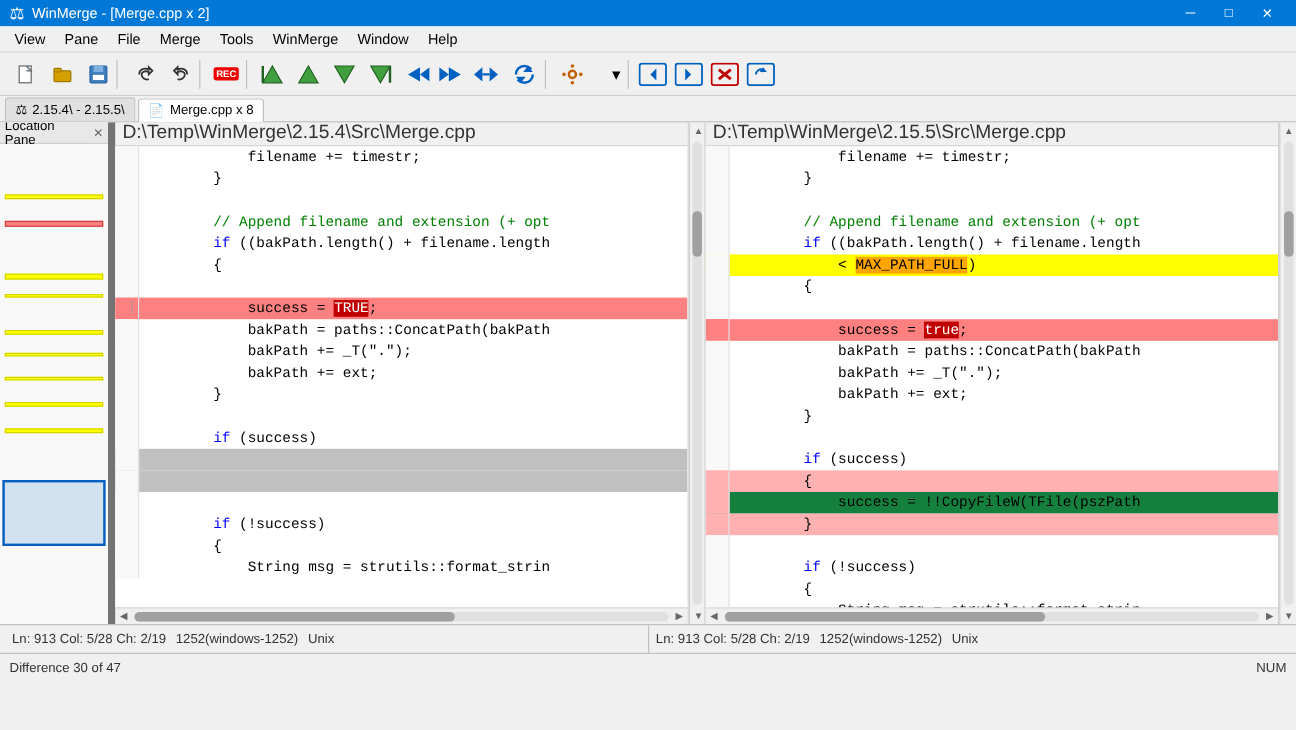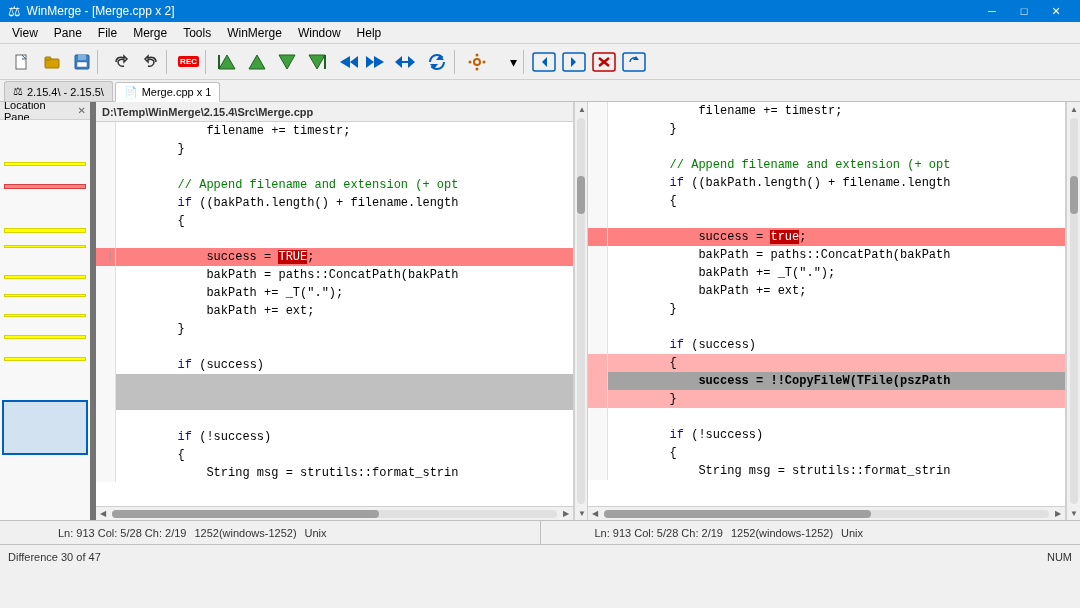--- a/index.html
+++ b/index.html
@@ -145,25 +145,24 @@
       overflow: hidden;
       border-right: 1px solid #d0d0d0;
     }
     .diff-pane:last-child { border-right: none; }
 
     .diff-header {
       background: #f0f0f0;
       border-bottom: 1px solid #d0d0d0;
       height: 20px;
       display: flex;
-      align-items: center;
+      align-items: flex-start;
       padding: 0 6px;
-      font-size: 11px;
+      font-size: 16px;
       color: #333;
-      font-weight: bold;
     }
 
     .diff-content {
       flex: 1;
       overflow: hidden;
       position: relative;
       background: white;
       font-family: 'Courier New', Courier, monospace;
       font-size: 12px;
     }
@@ -263,21 +262,20 @@
       color: #333;
     }
     .status-pane {
       flex: 1;
       display: flex;
       align-items: center;
       border-right: 1px solid #c0c0c0;
       padding: 0 6px;
       gap: 8px;
       height: 100%;
-      margin-left: 48px;
     }
     .status-pane:last-child { border-right: none; }
 
     
     .statusbar2 {
       background: #f0f0f0;
       border-top: 1px solid #c0c0c0;
       height: 24px;
       display: flex;
       align-items: center;
@@ -444,21 +442,21 @@
   </div>
 </div>
 
 <div class="tabbar">
   <div class="tab">
     <span class="tab-icon">⚖</span>
     <span>2.15.4\ - 2.15.5\</span>
   </div>
   <div class="tab active">
     <span class="tab-icon">📄</span>
-    <span>Merge.cpp x 1</span>
+    <span>Merge.cpp x 8</span>
   </div>
 </div>
 
 <div class="main-area">
 
   <div class="location-pane">
     <div class="location-pane-header">
       <span>Location Pane</span>
       <span class="location-pane-close">✕</span>
     </div>
@@ -603,20 +601,23 @@
 
     <div style="width:14px;display:flex;flex-direction:column;background:#f0f0f0;border-left:1px solid #d0d0d0;border-right:1px solid #d0d0d0;">
       <div class="vert-scroll-arrow">▲</div>
       <div class="vert-scroll-track" style="flex:1;width:8px;background:#e0e0e0;margin:2px auto;border-radius:4px;position:relative;">
         <div class="vert-scroll-thumb"></div>
       </div>
       <div class="vert-scroll-arrow">▼</div>
     </div>
 
     <div class="diff-pane">
+      <div class="diff-header">
+        <span>D:\Temp\WinMerge\2.15.5\Src\Merge.cpp</span>
+      </div>
       <div class="diff-content">
         <div class="code-lines">
 
           <div class="code-line">
             <span class="line-num"></span>
             <span class="line-code">            filename += timestr;</span>
           </div>
           <div class="code-line">
             <span class="line-num"></span>
             <span class="line-code">        }</span>
@@ -627,20 +628,24 @@
           </div>
           <div class="code-line">
             <span class="line-num"></span>
             <span class="line-code">        <span style="color:#008000">// Append filename and extension (+ opt</span></span>
           </div>
           <div class="code-line">
             <span class="line-num"></span>
             <span class="line-code">        <span style="color:#0000ff">if</span> ((bakPath.length() + filename.length</span>
           </div>
 
+          <div class="code-line line-changed">
+            <span class="line-num"></span>
+            <span class="line-code">            &lt; <span style="background:#ffa500">MAX_PATH_FULL</span>)</span>
+          </div>
           <div class="code-line">
             <span class="line-num"></span>
             <span class="line-code">        {</span>
           </div>
           <div class="code-line">
             <span class="line-num"></span>
             <span class="line-code"></span>
           </div>
 
           <div class="code-line line-deleted">
@@ -670,21 +675,21 @@
           <div class="code-line">
             <span class="line-num"></span>
             <span class="line-code">        <span style="color:#0000ff">if</span> (success)</span>
           </div>
 
           <div class="code-line" style="background:#ffb0b0;">
             <span class="line-num" style="background:#ffb0b0;"></span>
             <span class="line-code">        {</span>
           </div>
 
-          <div class="code-line" style="background:#a3a3a3;font-weight:bold;">
+          <div class="code-line" style="background:#15803d;">
             <span class="line-num" style="background:#ffb0b0;"></span>
             <span class="line-code">            success = !!CopyFileW(TFile(pszPath</span>
           </div>
 
           <div class="code-line" style="background:#ffb0b0;">
             <span class="line-num" style="background:#ffb0b0;"></span>
             <span class="line-code">        }</span>
           </div>
           <div class="code-line">
             <span class="line-num"></span>

